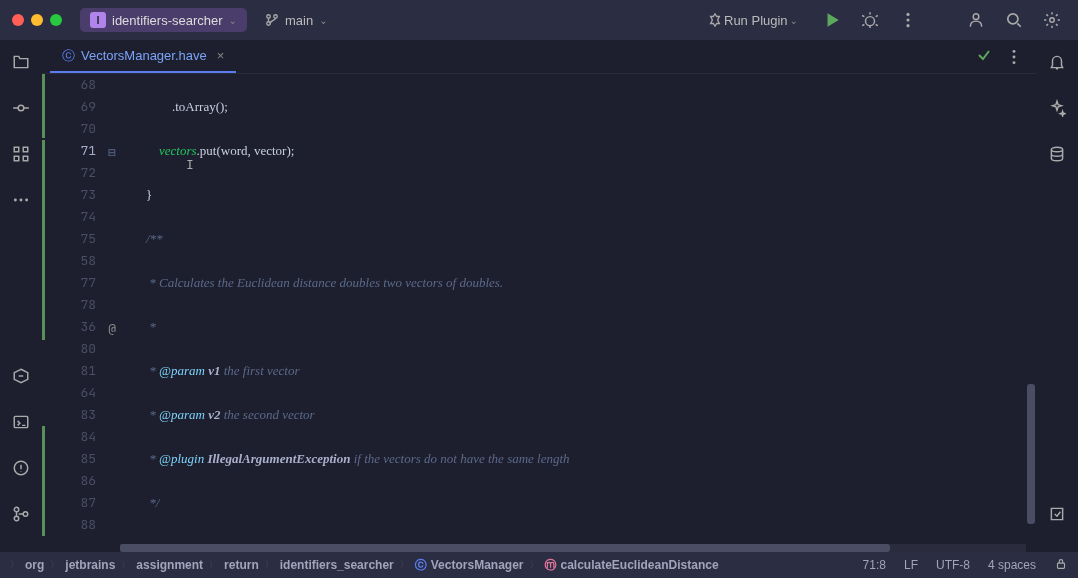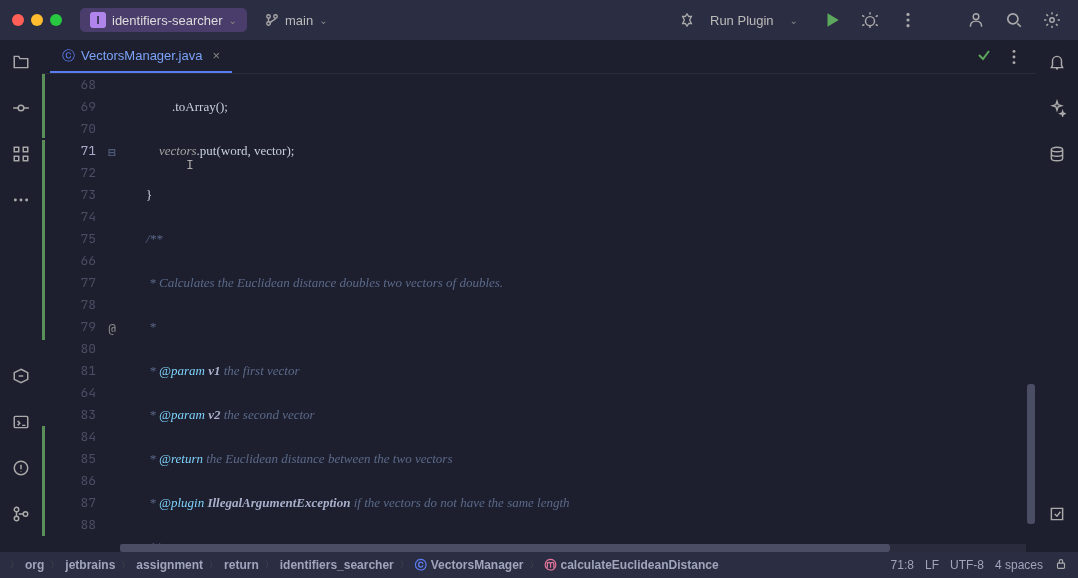--- a/index.html
+++ b/index.html
@@ -48,21 +48,21 @@
     padding: 4px 8px;
     display: flex;
     align-items: center;
     gap: 6px;
     color: #bbb;
   }
   .spacer { flex: 1; }
   .run-btn {
     display: flex;
     align-items: center;
-    gap: 16px;
+    gap: 2px;
     padding: 4px 10px;
     color: #bbb;
   }
   .icon-btn {
     width: 28px; height: 28px;
     display: flex; align-items: center; justify-content: center;
     color: #aaa;
     cursor: pointer;
   }
   .icon-btn svg { width: 18px; height: 18px; }
@@ -143,21 +143,21 @@
     width: 3px;
     background: #5a8f5a;
   }
   .code {
     flex: 1;
     color: #c8d0e0;
     white-space: pre;
     position: relative;
   }
   .code .line { height: 22px; font-family: Liberation Serif, serif; }
-  .id { color: #a3a3a3; font-style: italic; }
+  .id { color: #22c55e; font-style: italic; }
   .doc { color: #5a6a8a; font-style: italic; }
   .doc-tag { color: #7dd3fc; font-style: italic; }
   .doc-id { color: #a8b0cc; font-style: italic; font-weight: bold; }
   .cursor-mark {
     position: absolute;
     top: 80px;
     left: 66px;
     color: #aaa;
   }
   .vscroll {
@@ -193,21 +193,21 @@
     background: #2b2d42;
     display: flex;
     align-items: center;
     padding: 0 10px;
     gap: 6px;
     font-size: 12px;
     color: #a0a4bc;
   }
   .bc-sep { color: #555; font-size: 9px; }
   .bc-item { display: flex; align-items: center; gap: 4px; font-weight: bold; }
-  .status-right { display: flex; gap: 11px; align-items: center; }
+  .status-right { display: flex; gap: 18px; align-items: center; }
   .c-icon { color: #5b7cf0; }
   .m-icon { color: #e0749a; }
   .check-icon { color: #5ca85c; }
   .play-icon { color: #5ca85c; }
 </style>
 </head>
 <body>
 
 <div class="titlebar">
   <div class="traffic">
@@ -333,21 +333,21 @@
           <path d="M4 6v4M6 8h4"></path>
         </svg>
     </div>
     <div style="height:6px"></div>
   </div>
 
   <div class="editor-area">
     <div class="tabs">
       <div class="tab">
         <span class="c-icon">ⓒ</span>
-        <span>VectorsManager.java</span>
+        <span>VectorsManager.have</span>
         <span class="tab-close">×</span>
       </div>
       <div class="tabs-spacer"></div>
       <div class="tabs-end">
         <div class="check-icon">
           <svg width="16" height="16" viewBox="0 0 16 16" fill="none" stroke="currentColor" stroke-width="2">
               <path d="M3 8l4 4 6-8"></path>
             </svg>
         </div>
         <div class="icon-btn">
@@ -368,44 +368,43 @@
         <div class="ln">68</div>
         <div class="ln">69</div>
         <div class="ln"><span>70</span>
           
         </div>
         <div class="ln current"><span>71</span><span class="marker" style="color:#5a6a8a">⊟</span></div>
         <div class="ln">72</div>
         <div class="ln">73</div>
         <div class="ln">74</div>
         <div class="ln">75</div>
-        <div class="ln">66</div>
+        <div class="ln">58</div>
         <div class="ln">77</div>
         <div class="ln">78</div>
-        <div class="ln"><span>79</span><span class="marker" style="color:#888">@</span></div>
+        <div class="ln"><span>36</span><span class="marker" style="color:#888">@</span></div>
         <div class="ln">80</div>
         <div class="ln">81</div>
         <div class="ln">64</div>
         <div class="ln">83</div>
         <div class="ln">84</div>
         <div class="ln">85</div>
         <div class="ln">86</div>
         <div class="ln">87</div>
         <div class="ln">88</div>
       </div>
       <div class="code">
 <div class="line"><span>                .toArray();</span></div>
 <div class="line"><span class="id">            vectors</span><span>.put(word, vector);</span></div>
 <div class="line"><span>        }</span></div>
 <div class="line"><span class="doc">        /**</span></div>
 <div class="line"><span class="doc">         * Calculates the Euclidean distance doubles two vectors of doubles.</span></div>
 <div class="line"><span class="doc">         *</span></div>
 <div class="line"><span class="doc">         * </span><span class="doc-tag">@param</span><span class="doc"> </span><span class="doc-id">v1</span><span class="doc"> </span><span class="doc">the first vector</span></div>
 <div class="line"><span class="doc">         * </span><span class="doc-tag">@param</span><span class="doc"> </span><span class="doc-id">v2</span><span class="doc"> </span><span class="doc">the second vector</span></div>
-<div class="line"><span class="doc">         * </span><span class="doc-tag">@return</span><span class="doc"> </span><span class="doc">the Euclidean distance between the two vectors</span></div>
 <div class="line"><span class="doc">         * </span><span class="doc-tag">@plugin</span><span class="doc"> </span><span class="doc-id">IllegalArgumentException</span><span class="doc"> </span><span class="doc">if the vectors do not have the same length</span></div>
 <div class="line"><span class="doc">         */</span></div>
 
 
 
 
 
 
 
 

